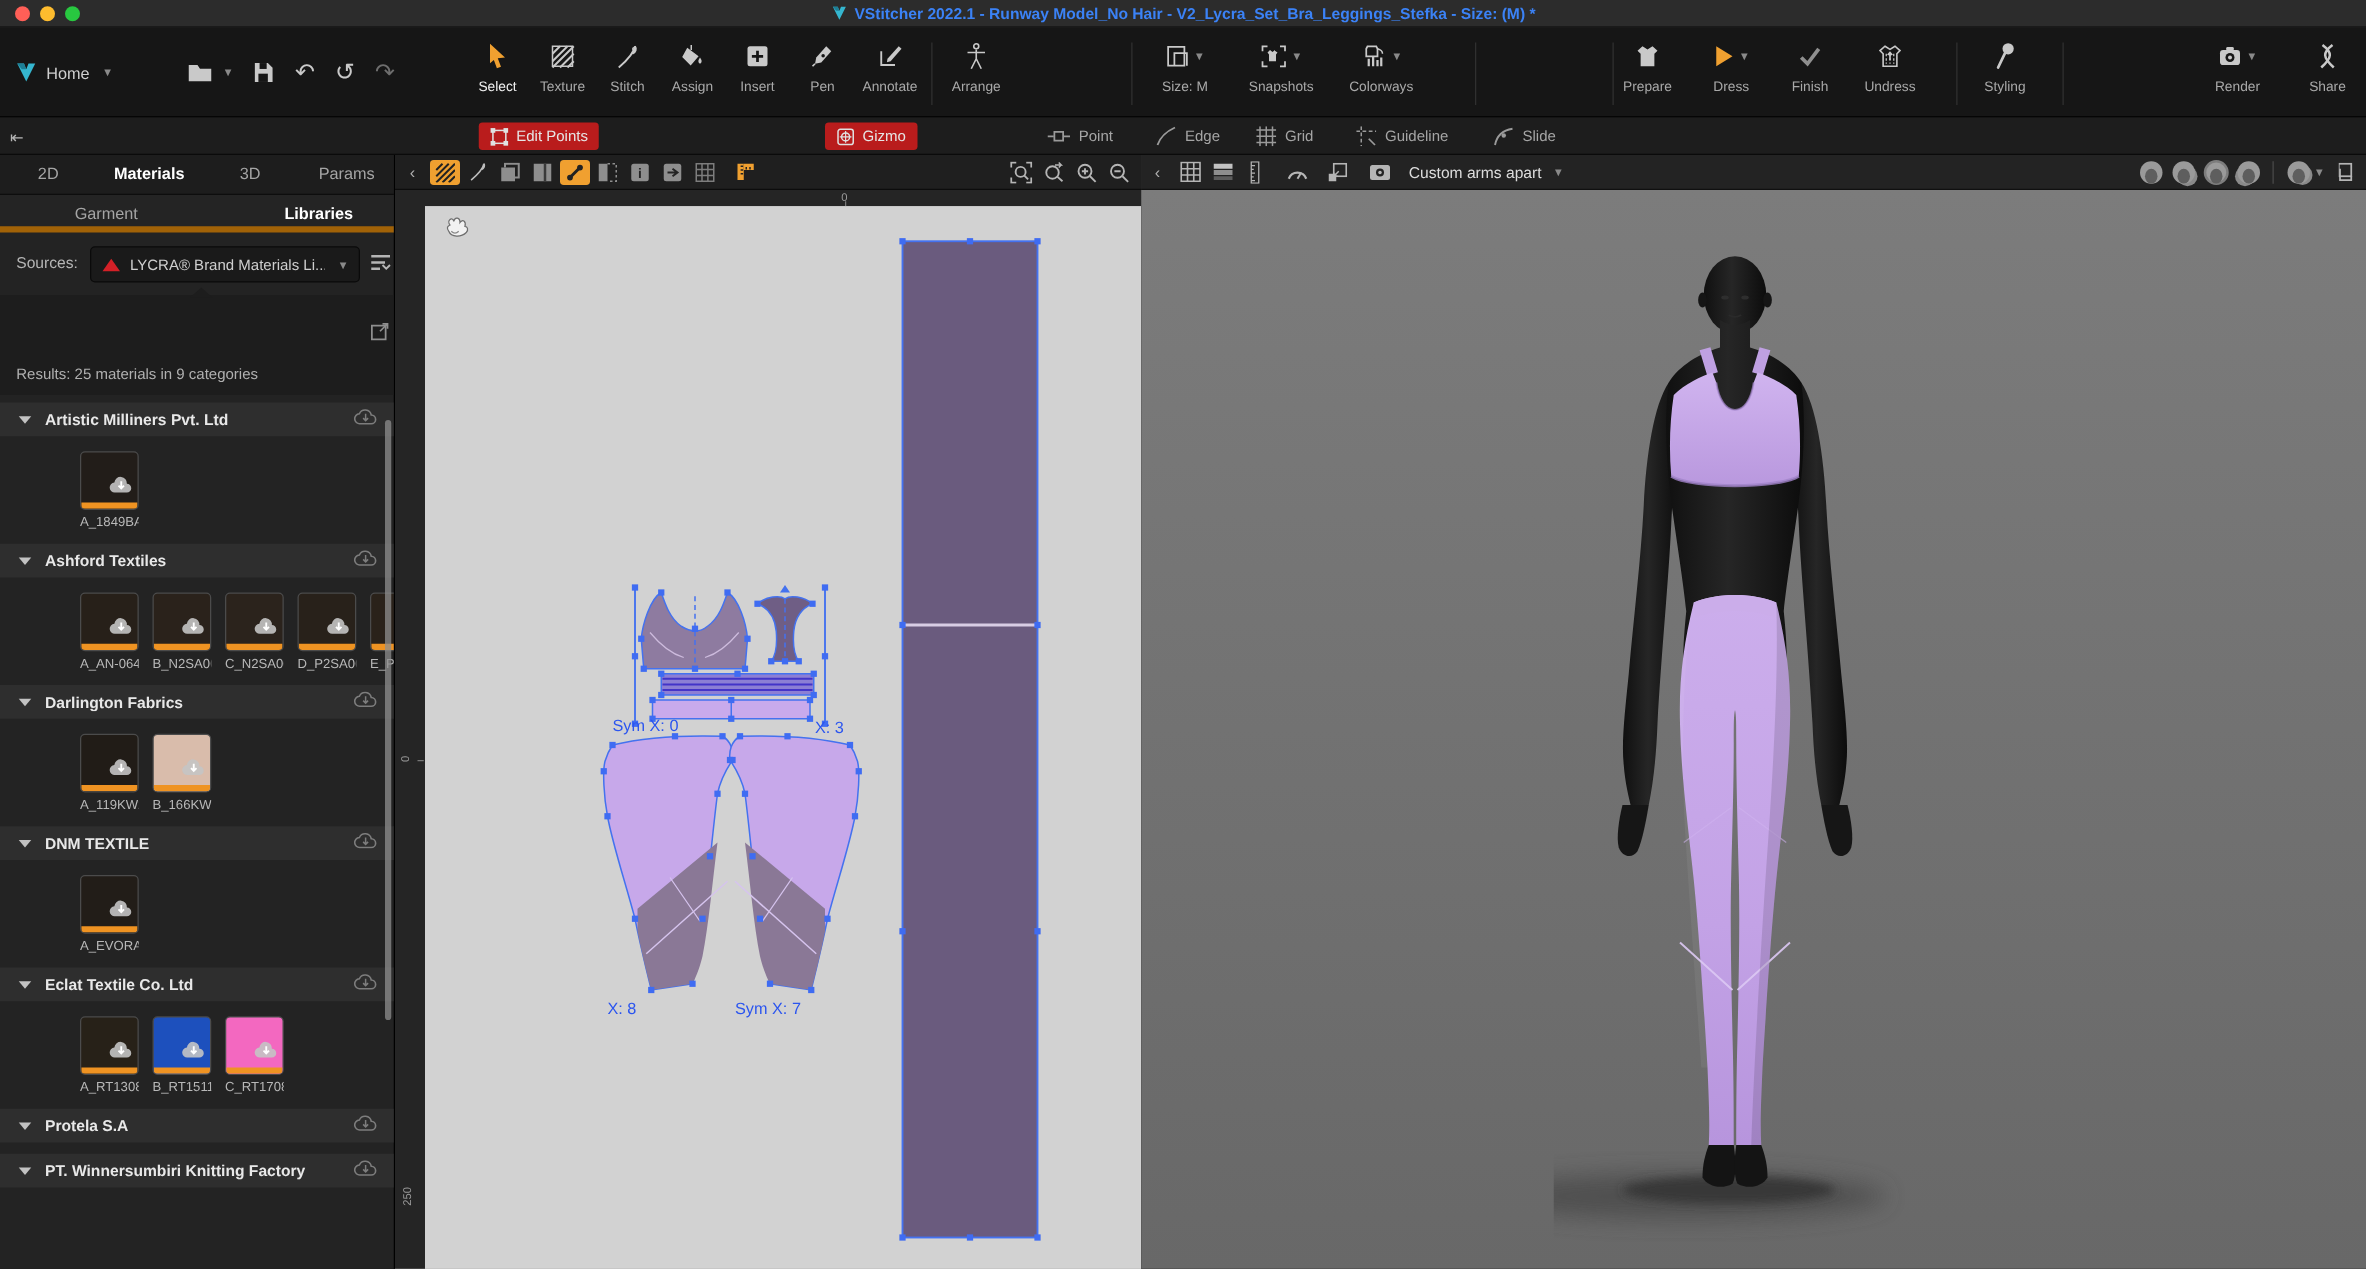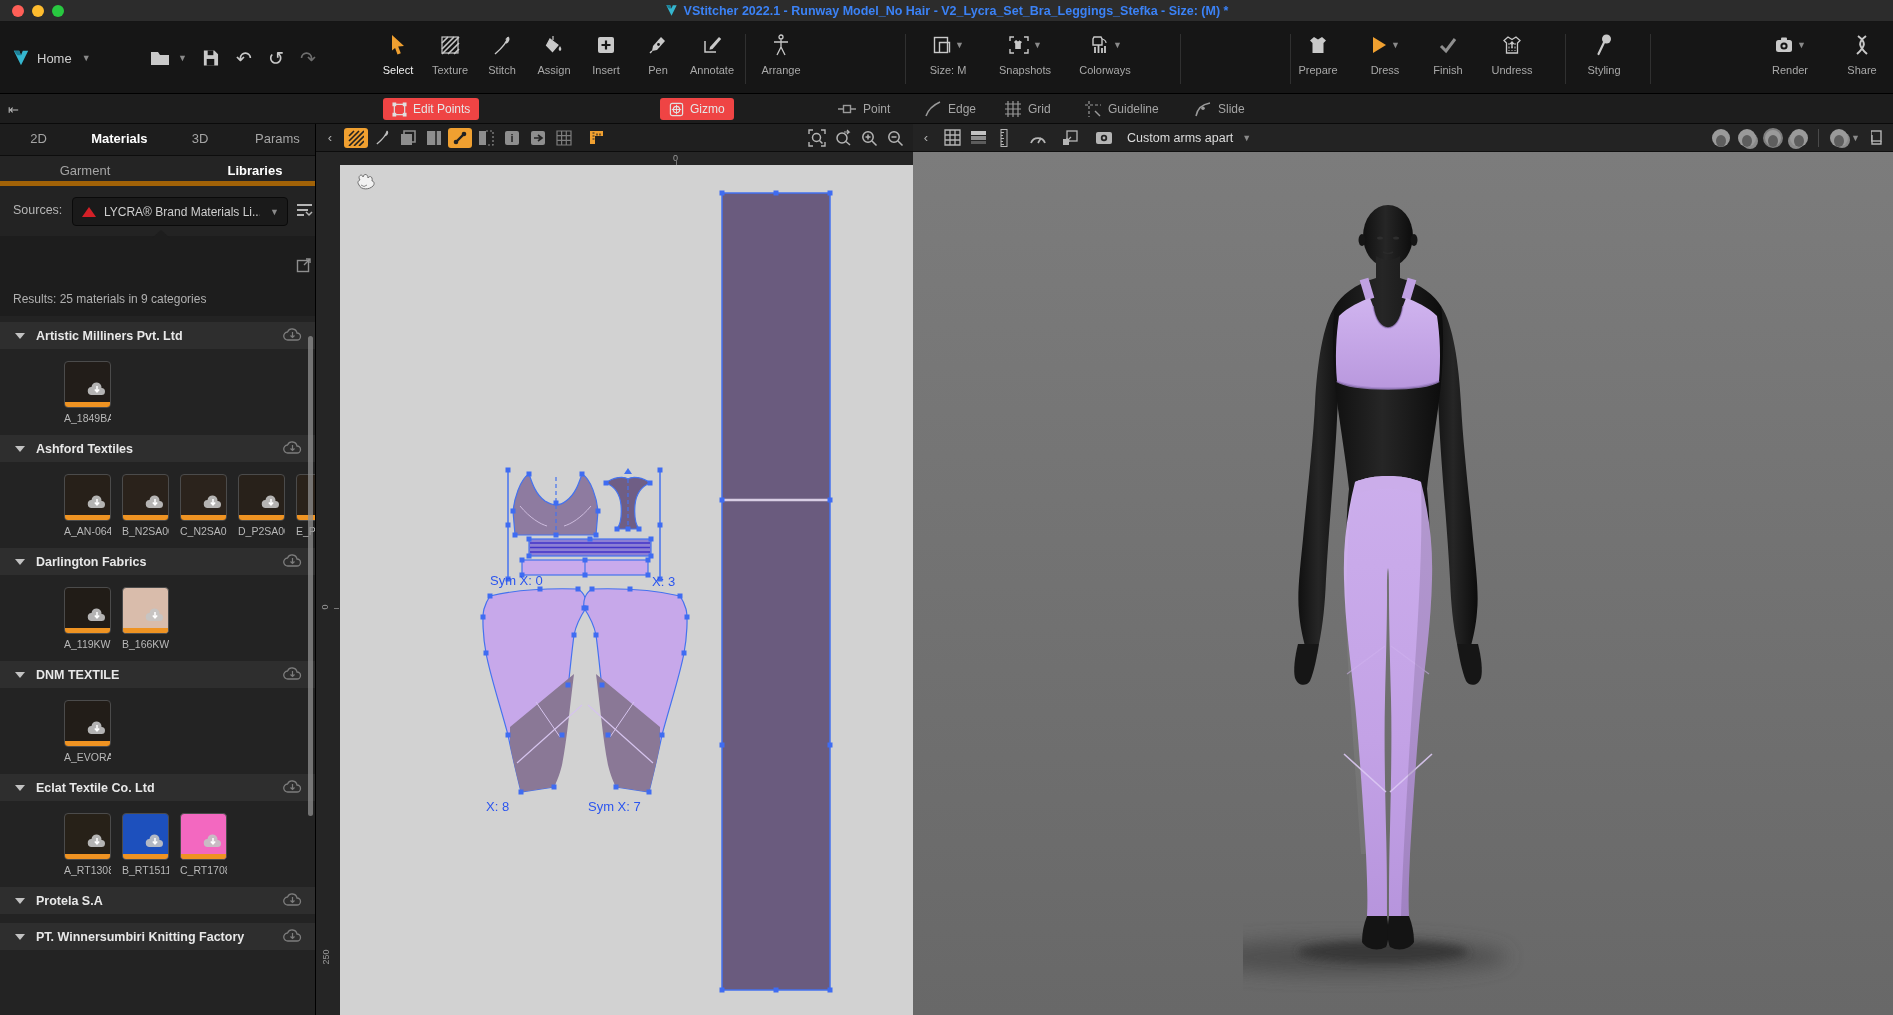--- a/index.html
+++ b/index.html
@@ -24,21 +24,21 @@
   .tool .ic { height:30px; display:flex; align-items:center; justify-content:center; }
   .tool .lb { font-size:11px; color:#a9a9a9; margin-top:4px; white-space:nowrap; }
   .tool.active .lb { color:#f0f0f0; }
   .chev { font-size:9px; color:#8a8a8a; margin-left:3px; }
   .tdiv { position:absolute; top:12px; width:1px; height:50px; background:#303030; }
   .uglyph { font-family:"DejaVu Sans", sans-serif; font-size:19px; color:#c9c9c9; }
 
   
   #editbar { position:absolute; left:0; top:94px; width:1893px; height:30px; background:#1d1d1d;
     border-bottom:1px solid #0a0a0a; }
-  .ebtn { position:absolute; top:4px; height:22px; background:#ef4444; border-radius:3px;
+  .ebtn { position:absolute; top:4px; height:22px; background:#b91c1c; border-radius:3px;
     display:flex; align-items:center; padding:0 9px; color:#e6e6e6; font-size:12px; gap:6px; }
   .egroup { position:absolute; top:4px; height:22px; background:#3c3c3c; border-radius:3px;
     display:flex; align-items:center;margin-top:48px; }
   .egroup .seg { height:22px; display:flex; align-items:center; padding:0 9px; color:#e6e6e6;
     font-size:12px; gap:6px; }
   .snaplab { position:absolute; top:0; height:30px; line-height:30px; color:#9a9a9a; font-size:12px;margin-top:22px; }
   .snapopt { position:absolute; top:0; height:30px; display:flex; align-items:center; gap:7px;
     color:#a5a5a5; font-size:12px; }
 
   

